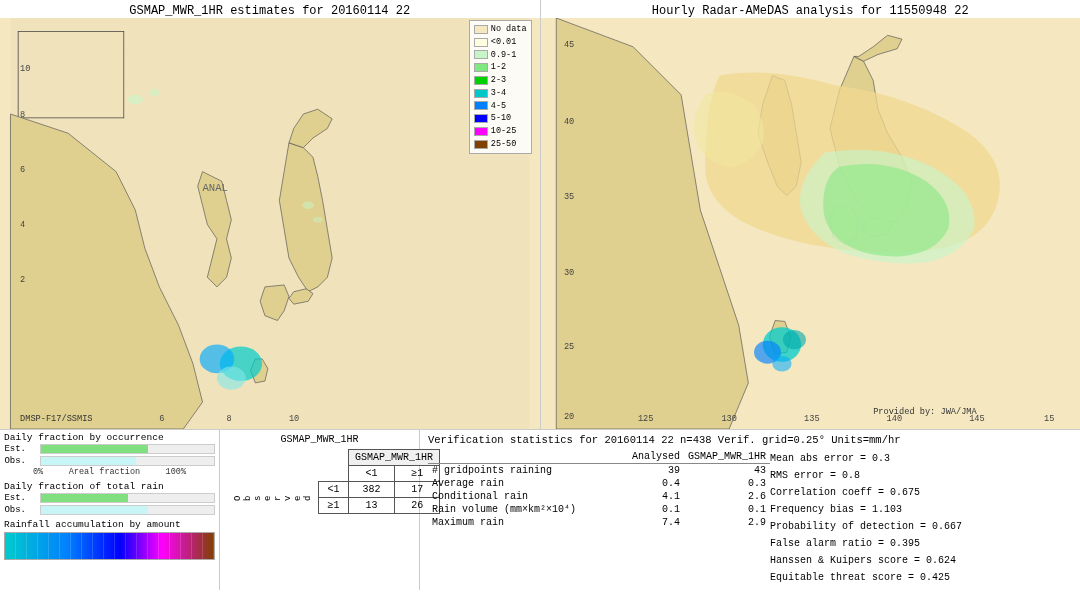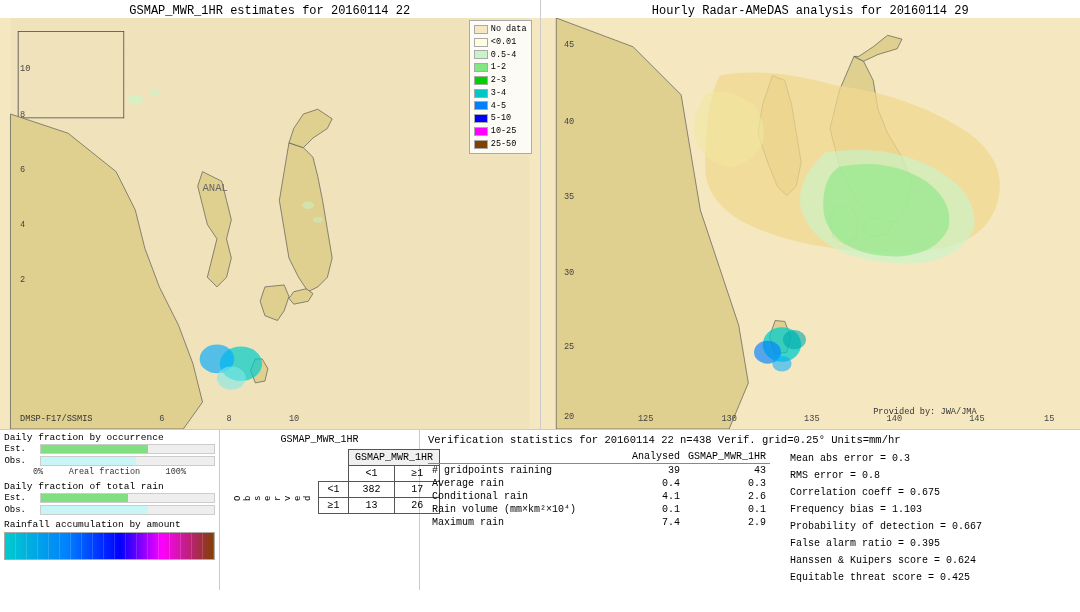--- a/index.html
+++ b/index.html
@@ -276,21 +276,21 @@
         <div class="legend-item">
             <div class="legend-color" style="background:#f5e8c0;"></div>
             <span>No data</span>
           </div>
         <div class="legend-item">
             <div class="legend-color" style="background:#fffde0;"></div>
             <span>&lt;0.01</span>
           </div>
         <div class="legend-item">
             <div class="legend-color" style="background:#c8f5c8;"></div>
-            <span>0.5-4</span>
+            <span>0.9-1</span>
           </div>
         <div class="legend-item">
             <div class="legend-color" style="background:#80e880;"></div>
             <span>1-2</span>
           </div>
         <div class="legend-item">
             <div class="legend-color" style="background:#00d000;"></div>
             <span>2-3</span>
           </div>
         <div class="legend-item">
@@ -310,21 +310,21 @@
             <span>10-25</span>
           </div>
         <div class="legend-item">
             <div class="legend-color" style="background:#804000;"></div>
             <span>25-50</span>
           </div>
       </div>
     </div>
 
     <div class="map-panel" style="position:relative;">
-      <div class="map-title">Hourly Radar-AMeDAS analysis for 20160114 29</div>
+      <div class="map-title">Hourly Radar-AMeDAS analysis for 11550948 22</div>
 
       <svg class="map-svg" viewBox="0 0 530 428" xmlns="http://www.w3.org/2000/svg" style="background:#f5e8c0; margin-top:18px; height:calc(100% - 18px);">
 
         <defs>
           <pattern id="grid-right" width="40" height="35" patternUnits="userSpaceOnUse">
             <circle cx="40" cy="35" r="0.8" fill="#ccc"></circle>
           </pattern>
         </defs>
         <rect width="530" height="428" fill="#f5e8c0"></rect>
         <rect width="530" height="428" fill="url(#grid-right)"></rect>
@@ -451,21 +451,21 @@
           <td style="border:1px solid #555;">13</td>
           <td style="border:1px solid #555;">26</td>
         </tr>
       </tbody>
         </table>
     </div>
 
     <div class="bottom-right">
       <div class="verif-title">Verification statistics for 20160114 22  n=438  Verif. grid=0.25°  Units=mm/hr</div>
 
-      <div style="display:flex; gap:20px;">
+      <div style="display:flex; ">
 
         <div>
           <table class="verif-table">
             <tbody>
                 <tr>
               <td class="col-label" style="border-bottom:1px solid #888;"></td>
               <td class="col-val" style="border-bottom:1px solid #888; text-align:center;">Analysed</td>
               <td class="col-val2" style="border-bottom:1px solid #888; text-align:center;">GSMAP_MWR_1HR</td>
             </tr>
             <tr>

